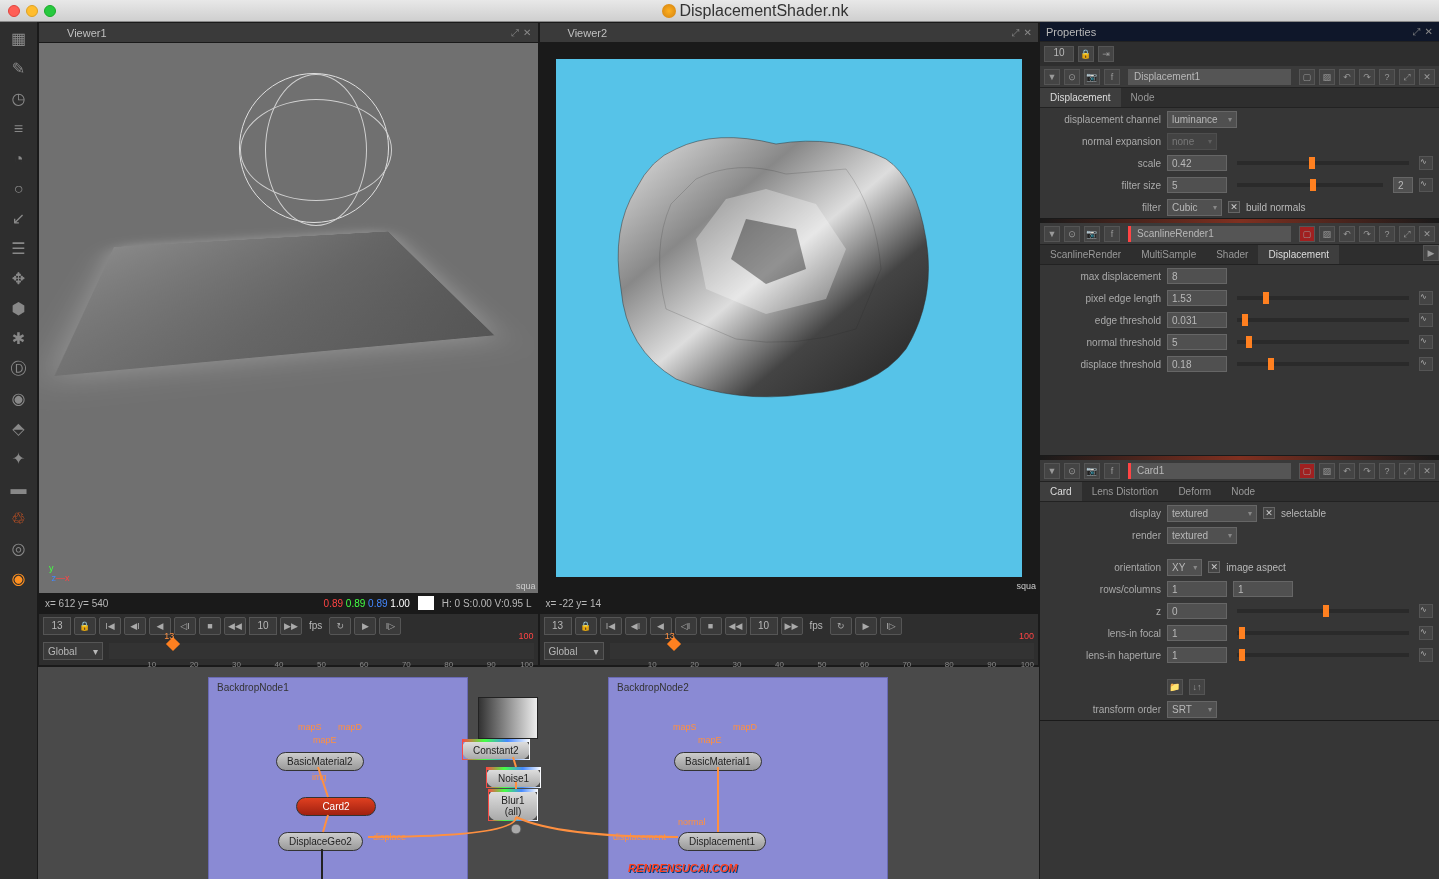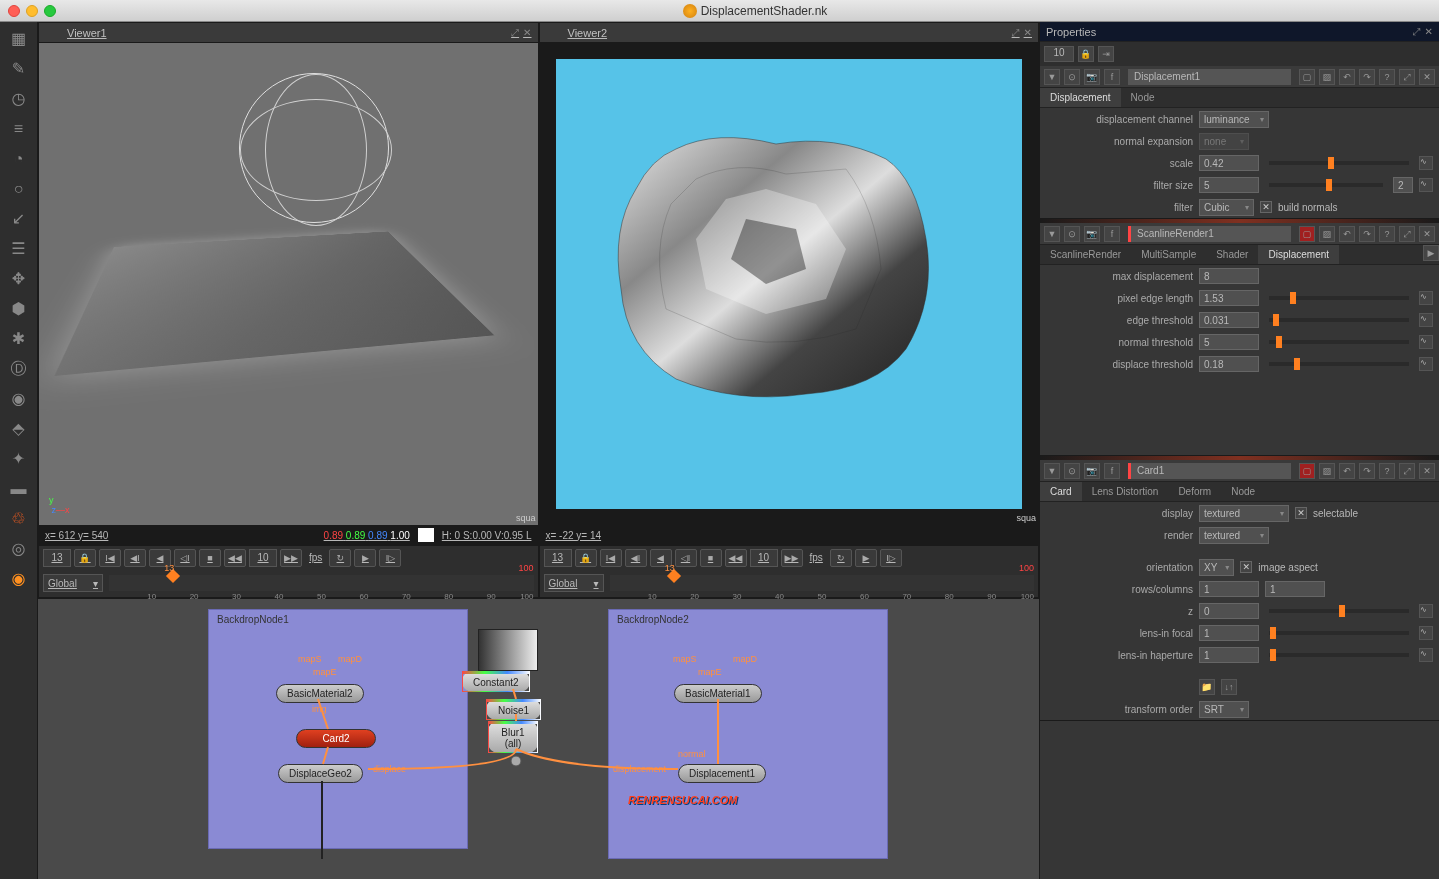--- a/index.html
+++ b/index.html
@@ -1,29 +1,29 @@
 <!DOCTYPE html>
 <html><head>
 <meta charset="utf-8">
 <style>
 * { margin:0; padding:0; box-sizing:border-box; font-family:Arial,sans-serif; }
 body { background:#393939; color:#b8b8b8; font-size:11px; overflow:hidden; width:1439px; height:879px; }
 .titlebar { height:22px; background:linear-gradient(#e8e8e8,#cfcfcf); display:flex; align-items:center; padding:0 8px; border-bottom:1px solid #888; }
 .traffic { display:flex; gap:6px; }
 .dot { width:12px; height:12px; border-radius:50%; }
 .dot.red{background:#ff5f56;border:1px solid #e0443e;} .dot.yellow{background:#ffbd2e;border:1px solid #dea123;} .dot.green{background:#27c93f;border:1px solid #1aab29;}
-.title { flex:1; text-align:center; color:#333; font-size:12px; display:flex; justify-content:center; align-items:center; gap:4px;padding-left:23px; }
+.title { flex:1; text-align:center; color:#333; font-size:16px; display:flex; justify-content:center; align-items:center; gap:4px;padding-left:23px; }
 .nkicon { width:14px; height:14px; background:radial-gradient(#ffb020,#d08010); border-radius:50%; }
 .main { display:flex; height:857px; }
 .lefttools { width:38px; background:#2e2e2e; border-right:1px solid #1a1a1a; display:flex; flex-direction:column; align-items:center; padding-top:8px; gap:12px; }
 .tool { width:18px; height:18px; color:#888; font-size:16px; text-align:center; line-height:18px; cursor:pointer; }
 .tool.active { color:#ff6020; }
 .tool.fire { color:#ff9020; }
 .content { flex:1; display:flex; flex-direction:column; }
-.viewers { display:flex; height:576px;text-decoration:underline; }
+.viewers { display:flex; height:644px; }
 .viewer { flex:1; display:flex; flex-direction:column; border:1px solid #1a1a1a; }
 .vhead { height:20px; background:#3a3a3a; display:flex; align-items:center; padding:0 6px; border-bottom:1px solid #1a1a1a; justify-content:space-between; }
 .vhead .lbl { color:#c0c0c0; padding-left:22px; }
 .vhead .ctrls { display:flex; gap:4px; color:#888; font-size:10px; }
 .vcanvas { flex:1; background:#707070; position:relative; overflow:hidden; }
 .vcanvas.v2 { background:#56c3e8; margin:8px; }
 .sphere { position:absolute; left:200px; top:30px; width:150px; height:150px; border-radius:50%; border:1px solid #e0e0e0; background:transparent; }
 .sphere::before,.sphere::after{content:"";position:absolute;border:1px solid #d0d0d0;border-radius:50%;}
 .sphere::before{left:25px;top:0;width:100px;height:150px;}
 .sphere::after{left:0;top:25px;width:150px;height:100px;}
@@ -60,21 +60,21 @@
 .psub { height:24px; background:#2e2e2e; display:flex; align-items:center; padding:0 4px; gap:4px; }
 .pnum { width:30px; height:16px; background:#444; border:1px solid #555; text-align:center; font-size:10px; }
 .panel { border-bottom:1px solid #1a1a1a; }
 .ptitle { height:22px; background:#3a3a3a; display:flex; align-items:center; gap:4px; padding:0 4px; border-bottom:1px solid #222; }
 .ptbtn { width:16px; height:16px; background:#444; border:1px solid #555; font-size:9px; text-align:center; line-height:14px; color:#999; }
 .ptname { flex:1; background:#555; height:16px; padding:0 6px; margin:0 4px; font-size:10px; display:flex; align-items:center; }
 .ptname.ind { border-left:3px solid #f44; }
 .ptabs { display:flex; background:#2e2e2e; border-bottom:1px solid #222; }
 .ptab { padding:4px 10px; font-size:10px; color:#999; cursor:pointer; }
 .ptab.active { background:#3e3e3e; color:#ddd; }
-.prow { display:flex; align-items:center; padding:2px 6px; min-height:22px; gap:6px;margin-left:32px; }
+.prow { display:flex; align-items:center; padding:2px 6px; min-height:22px; gap:6px; }
 .plbl { width:115px; text-align:right; font-size:10px; color:#aaa; }
 .pval { height:16px; background:#505050; border:1px solid #666; padding:0 4px; font-size:10px; min-width:60px; display:flex; align-items:center; }
 .pdrop { height:17px; background:#505050; border:1px solid #666; padding:0 4px; font-size:10px; min-width:70px; display:flex; align-items:center; justify-content:space-between; }
 .pdrop::after { content:"▾"; font-size:8px; color:#888; margin-left:8px; }
 .pslider { flex:1; height:4px; background:#2a2a2a; position:relative; margin:0 4px; }
 .pslider .thumb { position:absolute; width:6px; height:12px; background:#ff8020; top:-4px; }
 .pchk { width:12px; height:12px; background:#444; border:1px solid #666; }
 .pchk.on::after { content:"✕"; font-size:9px; color:#ccc; display:block; text-align:center; line-height:10px; }
 .ptbtn2 { width:14px; height:14px; background:#444; border:1px solid #555; font-size:8px; }
 .divider { height:4px; background:linear-gradient(90deg,#1a1a1a,#803020,#1a1a1a); }

